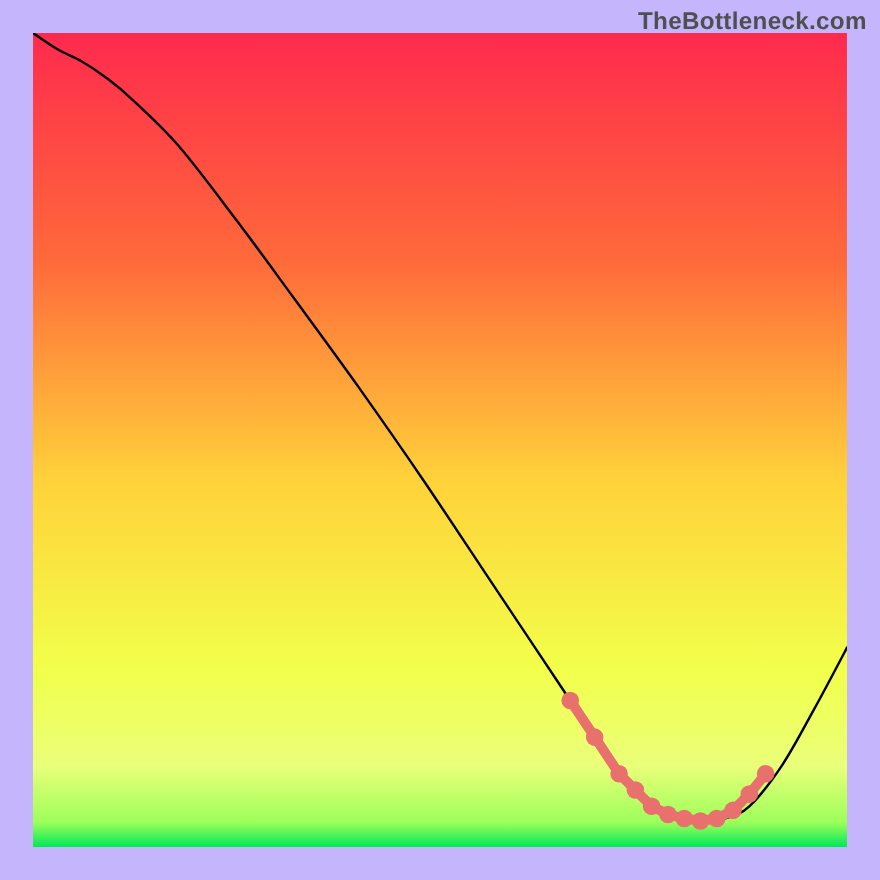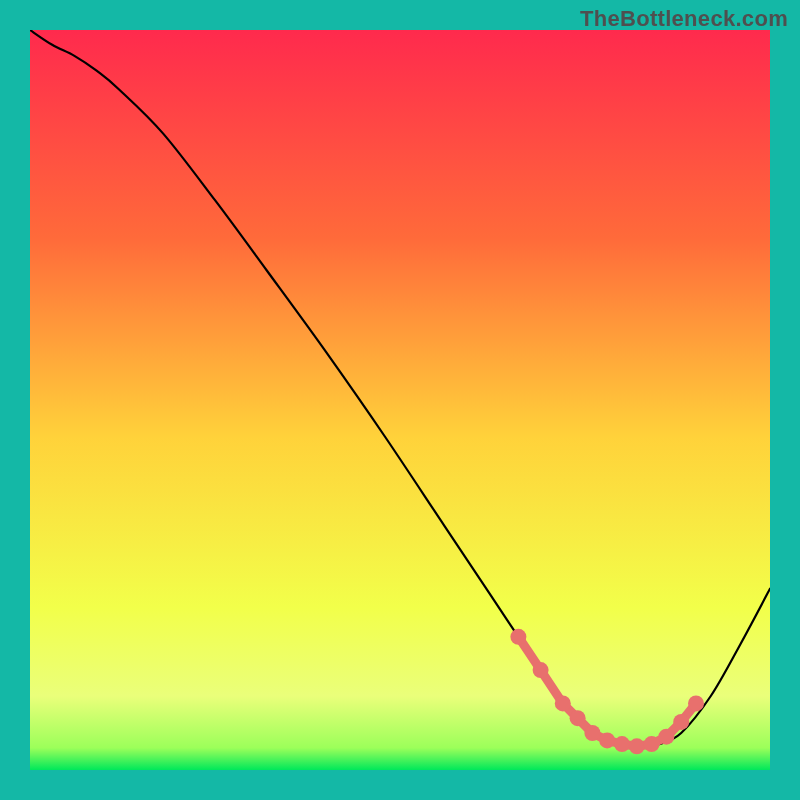--- a/index.html
+++ b/index.html
@@ -10,21 +10,21 @@
     background: #000;
     overflow: hidden;
     font-family: Arial, Helvetica, sans-serif;
   }
   .frame {
     position: absolute;
     left: 0;
     top: 0;
     width: 800px;
     height: 800px;
-    background: #14b8a6;
+    background: #c4b5fd;
   }
   .plot {
     position: absolute;
     left: 30px;
     top: 30px;
     width: 740px;
     height: 740px;
   }
   .gradient-bg {
     position: absolute;

